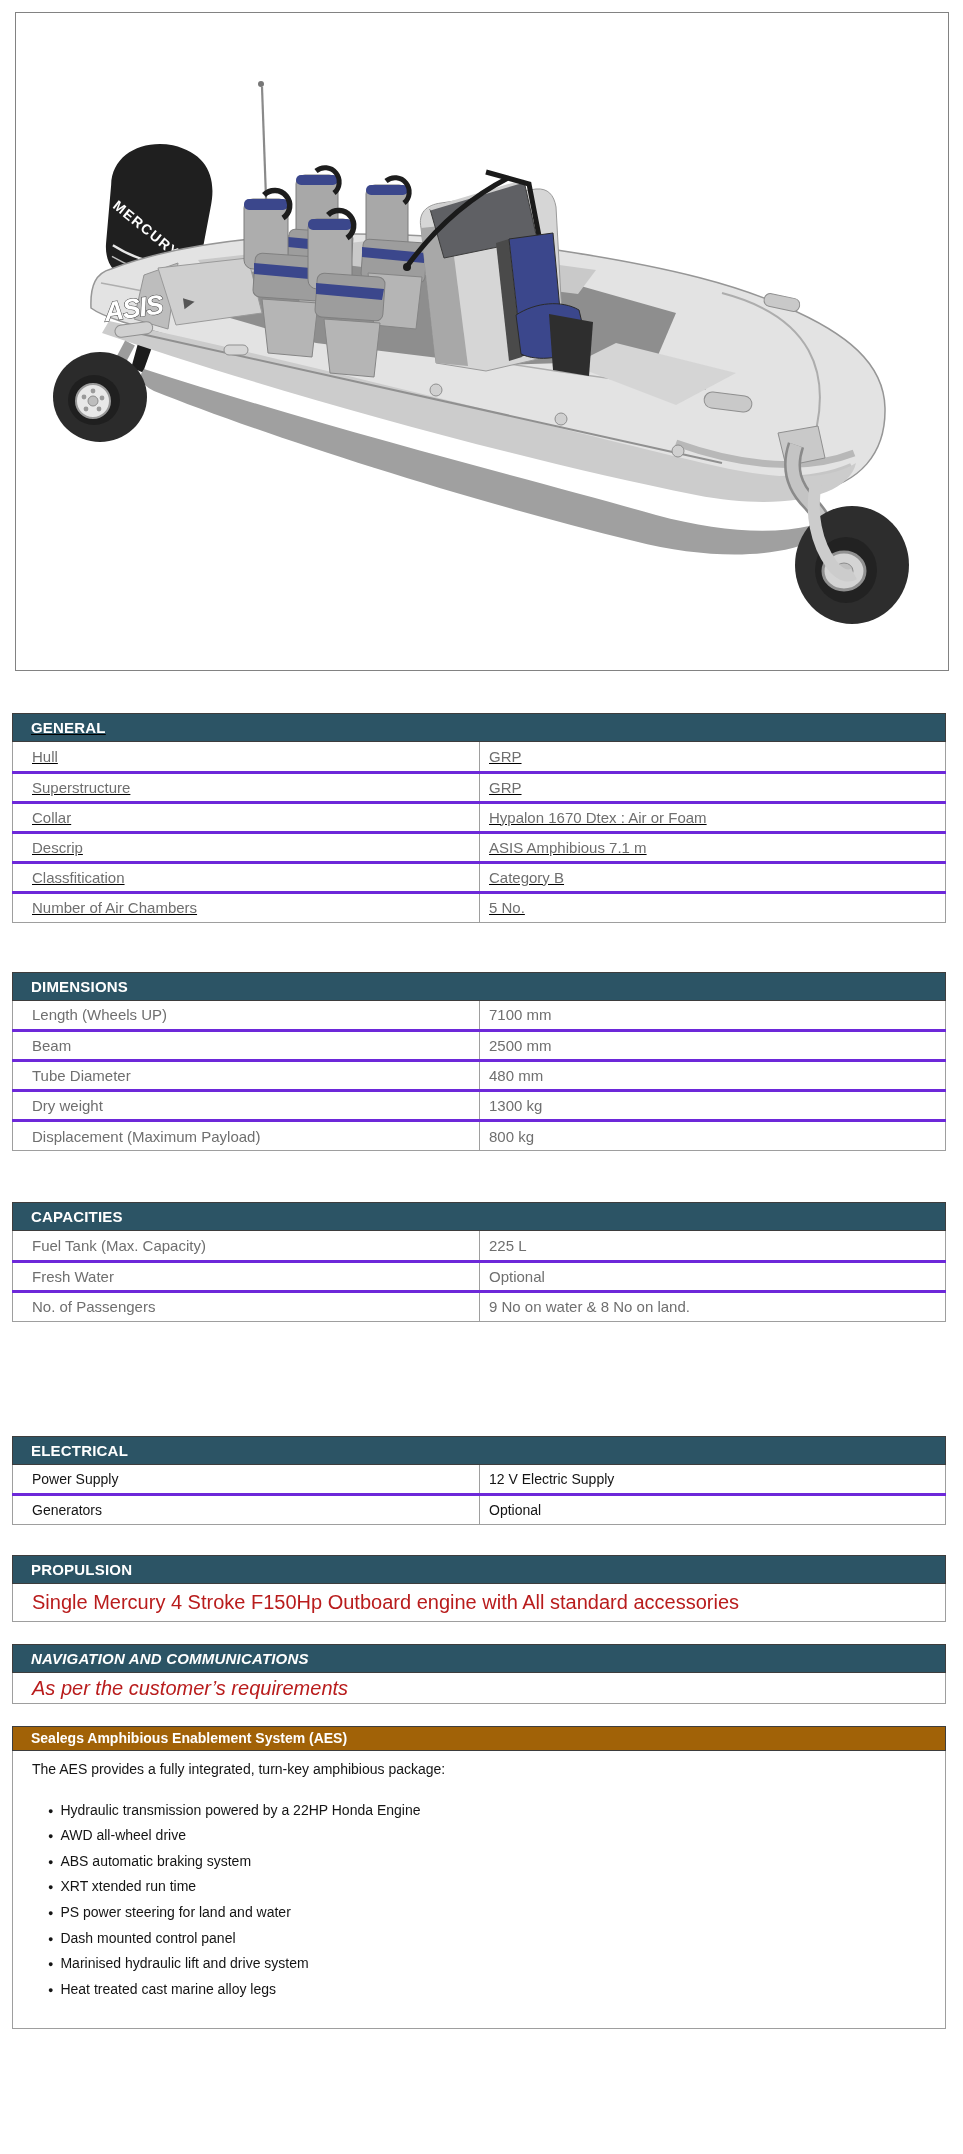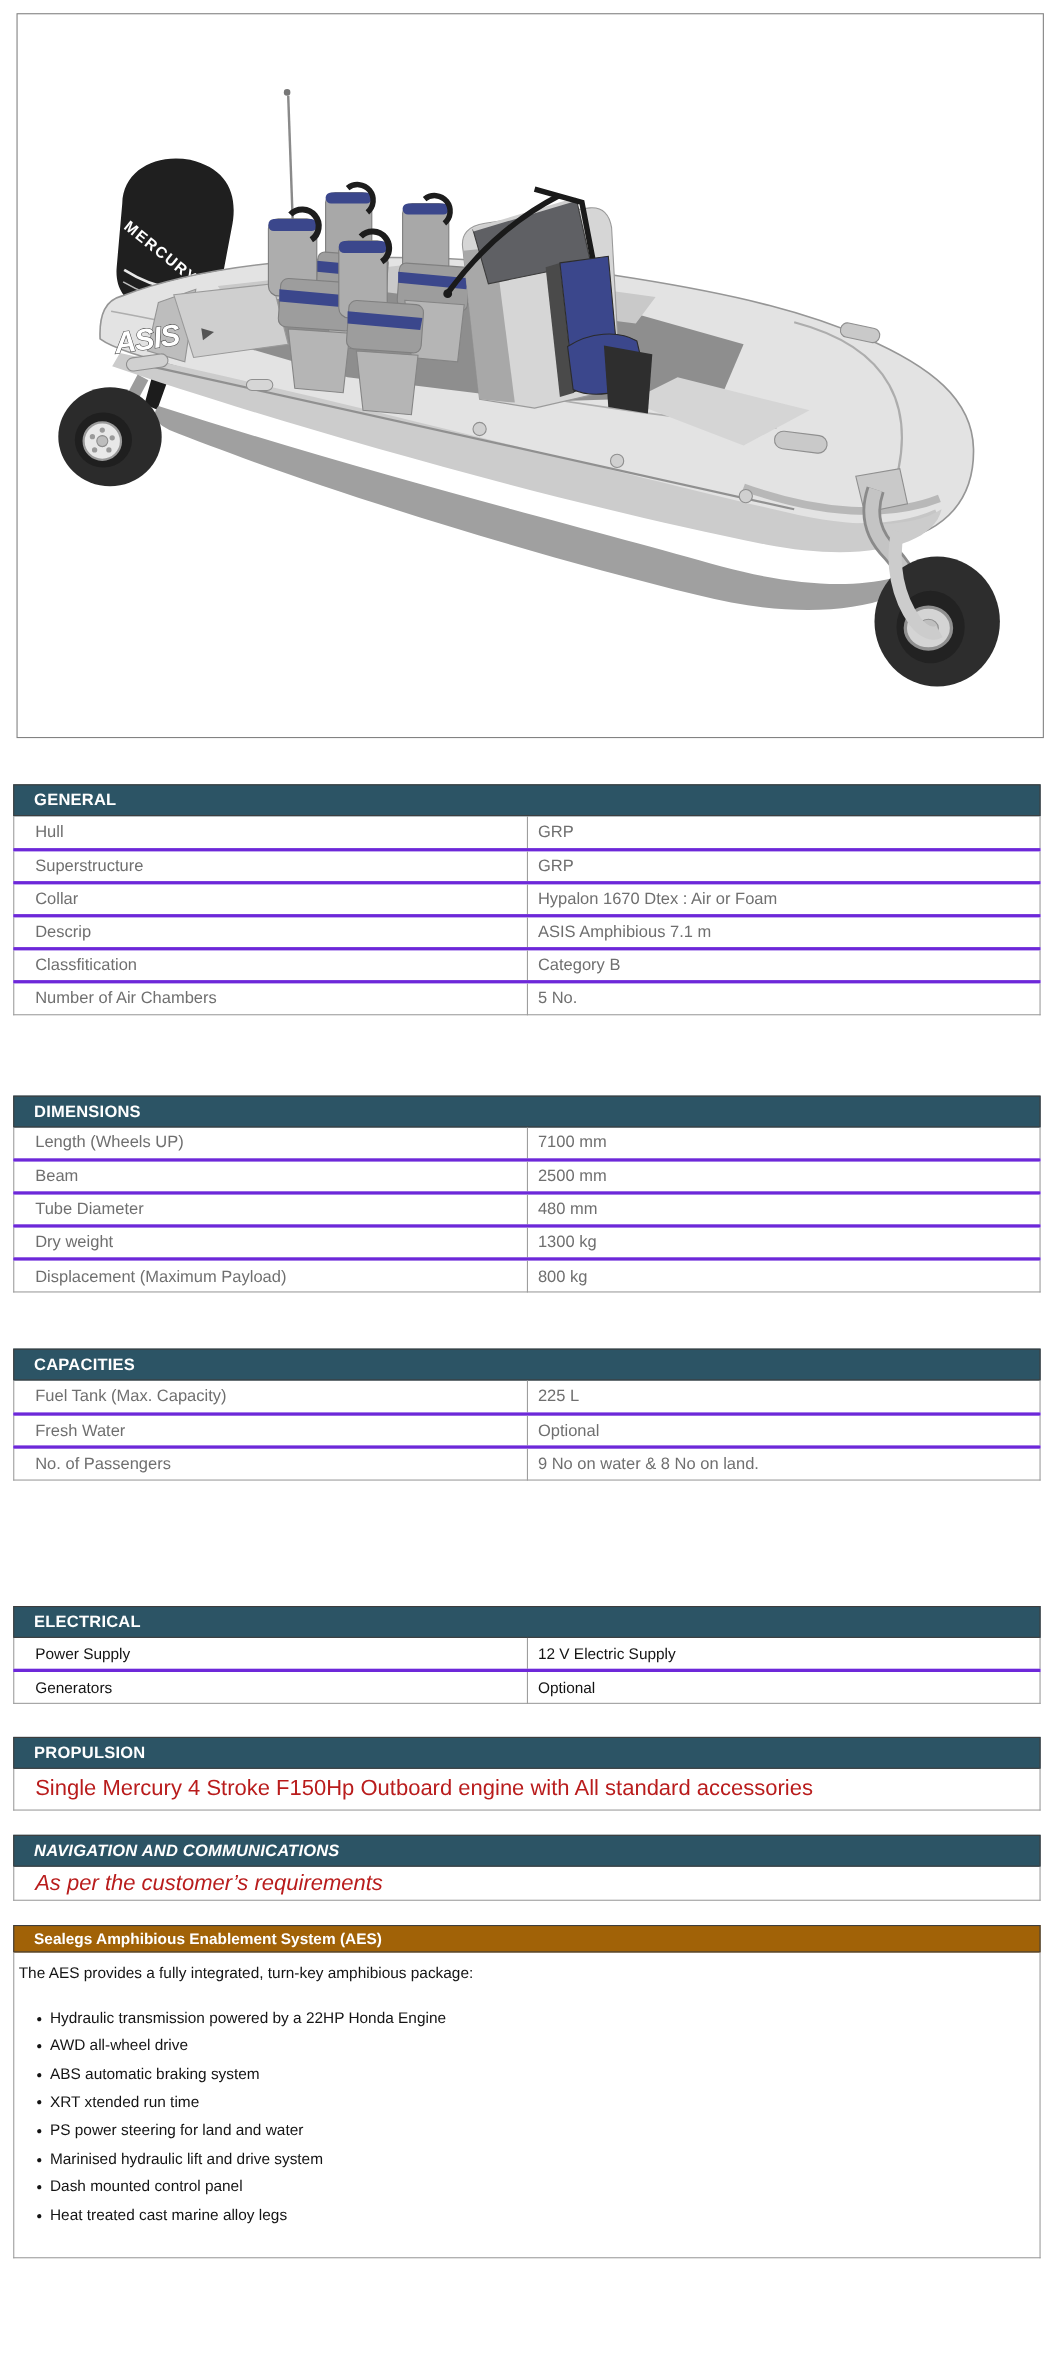--- a/index.html
+++ b/index.html
@@ -29,21 +29,21 @@
   .spec-body td{
     box-sizing:border-box;height:30px;
     border:1px solid #9e9e9e;border-top:none;
     padding:0 6px 0 19px;vertical-align:middle;
     white-space:nowrap;overflow:hidden;
   }
   .spec-body tr + tr td{border-top:3px solid #6d28d9;}
   .spec-body td.val{padding-left:9px;}
   .t-gray td{color:#6f6f6f;font-size:15px;}
   .t-dark td{color:#141414;font-size:14px;}
-  #tbl-general{margin-bottom:73px;}
+  #tbl-general{margin-bottom:49px;text-decoration:underline;}
   #tbl-dimensions{margin-bottom:51px;}
   #tbl-capacities{margin-bottom:114px;}
   #tbl-electrical{margin-bottom:30px;}
   
   .band{margin-bottom:22px;}
   .band-body{
     box-sizing:border-box;display:flex;align-items:center;
     border:1px solid #9e9e9e;border-top:none;
     font-size:20px;color:#b91c1c;padding-left:19px;
   }
@@ -53,21 +53,21 @@
   
   .aes-head{
     box-sizing:border-box;height:25px;
     background:#a16207;border:1px solid #3d3d3d;
     color:#ffffff;font-size:14px;font-weight:bold;
     line-height:23px;padding-left:18px;
   }
   .aes-body{
     box-sizing:border-box;
     border:1px solid #9e9e9e;border-top:none;
-    padding:6px 10px 10px 4px;
+    padding:6px 10px 10px 19px;
     font-size:14px;color:#141414;
   }
   .aes-body p{margin:0;line-height:24.6px;}
   .aes-body ul{margin:16px;padding:0;list-style:none;}
   .aes-body li{line-height:24.6px;}
   .aes-body li::before{content:"\25CF";font-size:9px;margin-right:7px;vertical-align:1px;}
 </style>
 </head>
 <body>
 
@@ -350,18 +350,18 @@
     <span>Sealegs Amphibious Enablement System (AES)</span>
   </div>
   <div class="aes-body">
     <p>The AES provides a fully integrated, turn-key amphibious package:</p>
     <ul>
         <li>Hydraulic transmission powered by a 22HP Honda Engine</li>
         <li>AWD all-wheel drive</li>
         <li>ABS automatic braking system</li>
         <li>XRT xtended run time</li>
         <li>PS power steering for land and water</li>
+        <li>Dash mounted control panel</li>
         <li>Marinised hydraulic lift and drive system</li>
-        <li>Dash mounted control panel</li>
         <li>Heat treated cast marine alloy legs</li>
       </ul>
   </div>
 </section>
 
 </body></html>

